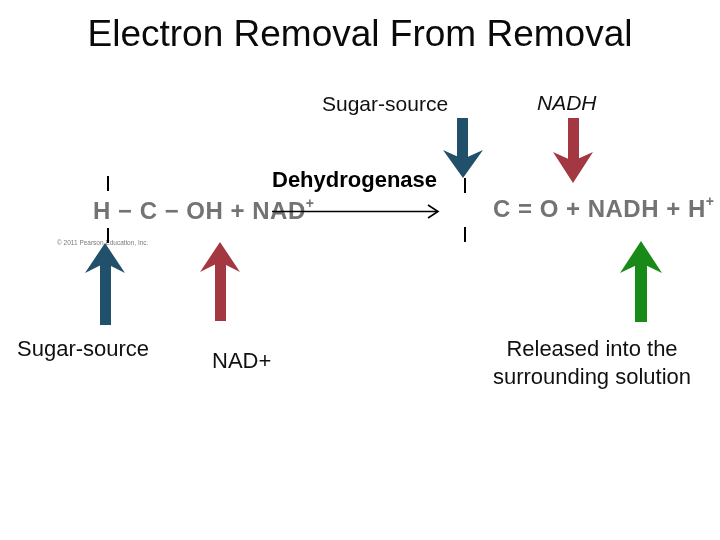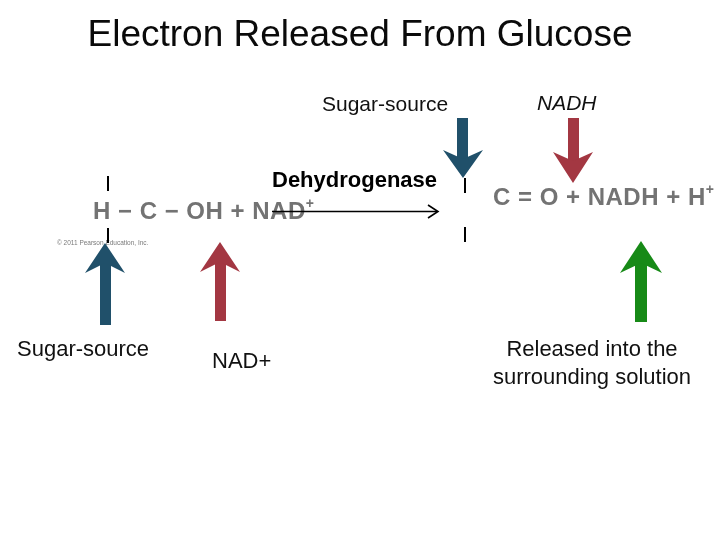--- a/index.html
+++ b/index.html
@@ -84,32 +84,32 @@
     width: 720px;
     height: 540px;
     pointer-events: none;
   }
 </style>
 </head>
 <body>
 
 <div id="slide">
 
-  <div class="abs title">Electron Released From Glucose</div>
+  <div class="abs title">Electron Removal From Removal</div>
 
   <div class="abs lbl" style="left:322px; top:92px;">Sugar-source</div>
   <div class="abs lbl" style="left:537px; top:91px;font-style:italic;">NADH</div>
 
   <div class="abs eq" style="left:55px; top:198px;">
     <span>H − C − OH + NAD</span><sup>+</sup>
   </div>
 
   <div class="abs enzyme" style="left:272px; top:168px;">Dehydrogenase</div>
 
-  <div class="abs eq" style="left:455px; top:184px;text-align:center;">
+  <div class="abs eq" style="left:455px; top:196px;text-align:center;">
     <span>C = O + NADH + H</span><sup>+</sup>
   </div>
 
   <div class="abs copyright" style="color:#7a7a7a;">© 2011 Pearson Education, Inc.</div>
 
   <div class="abs lbl-lg" style="left:17px; top:336px;">Sugar-source</div>
   <div class="abs lbl-lg" style="left:212px; top:348px;">NAD+</div>
   <div class="abs released">
     <div>Released into the</div>
     <div>surrounding solution</div>

